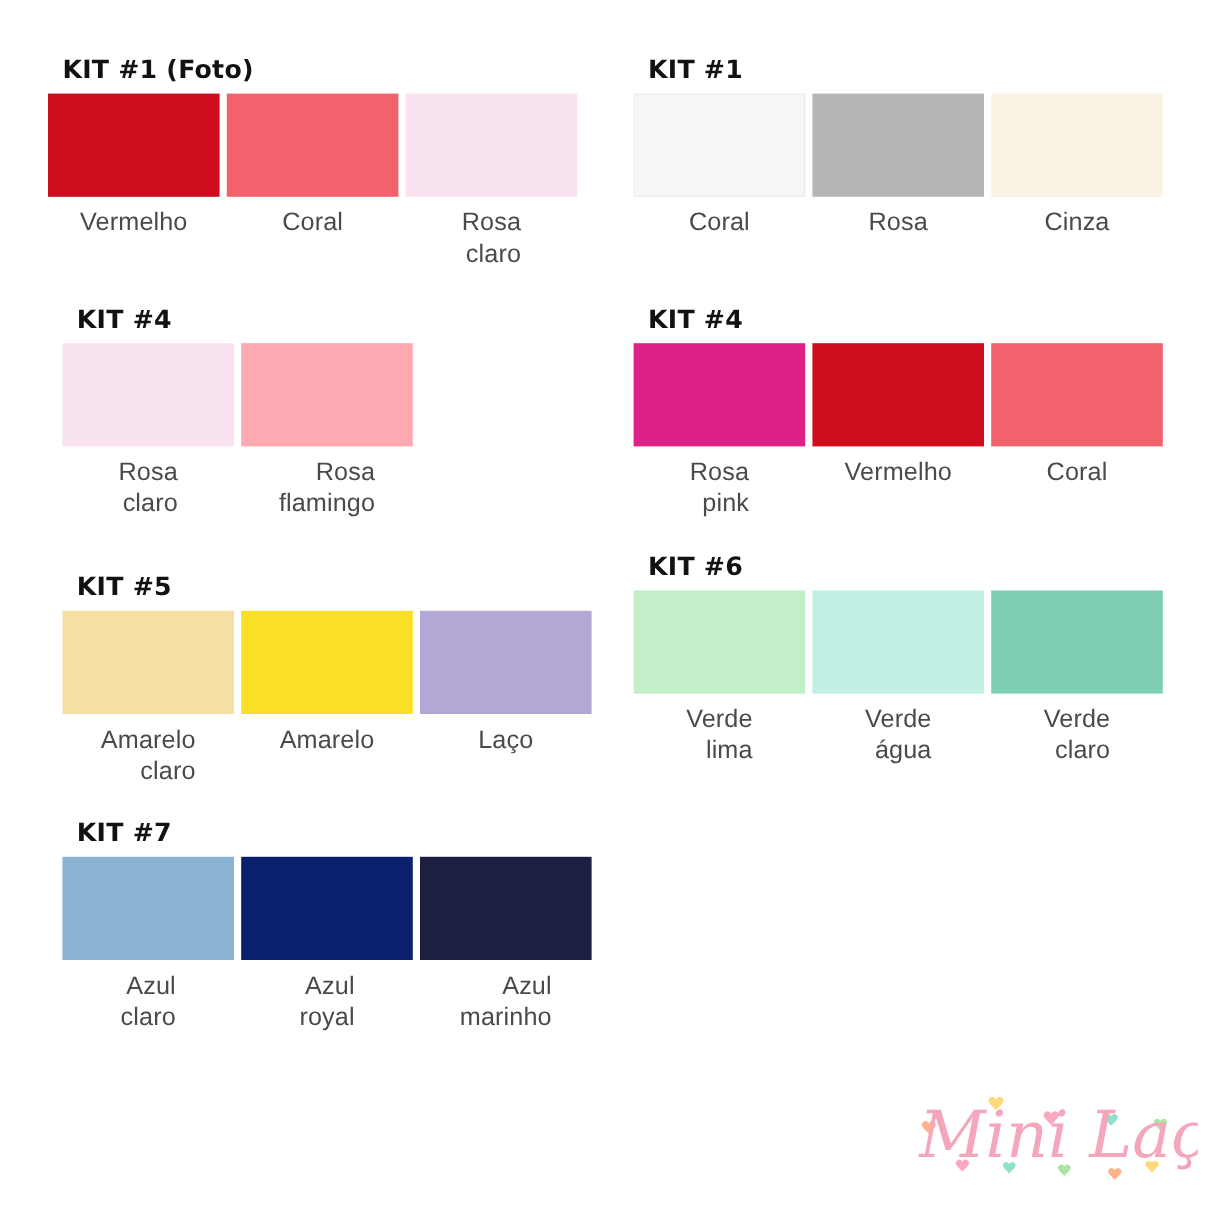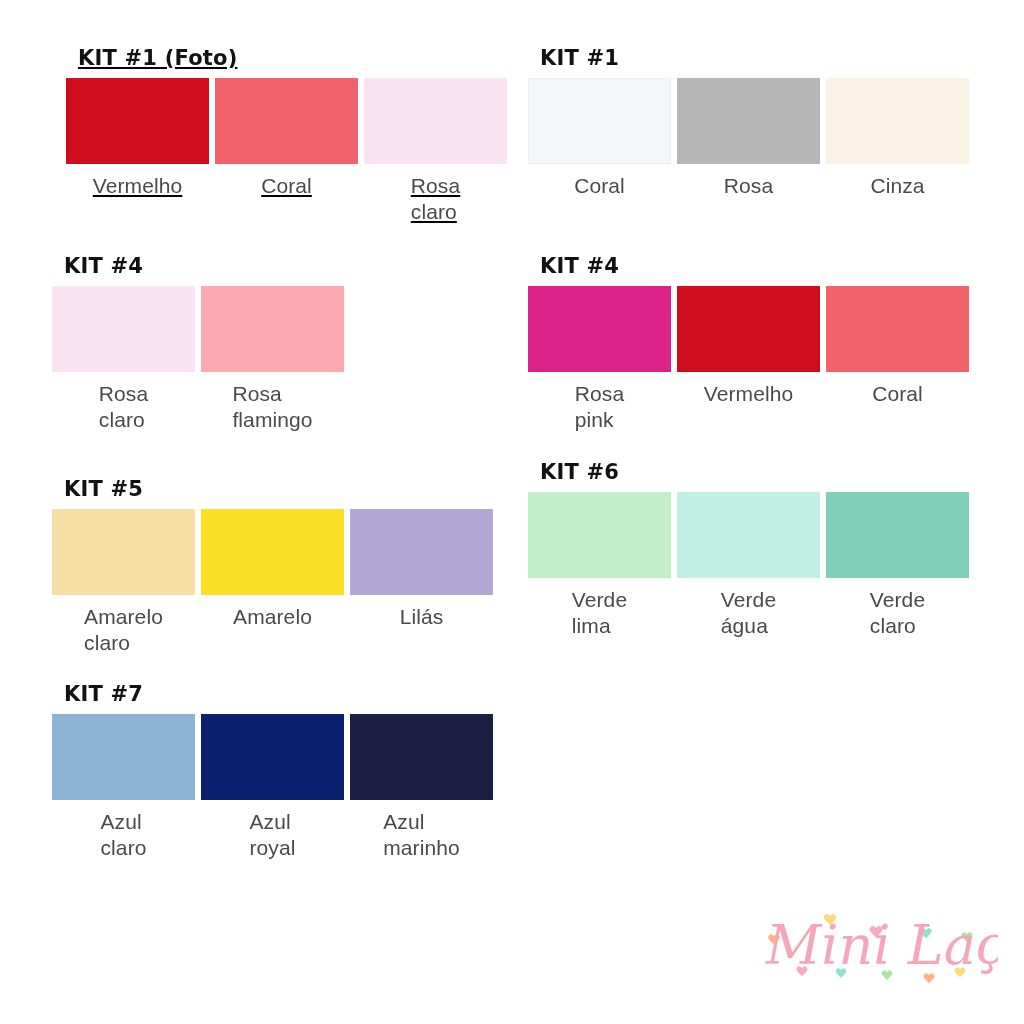--- a/index.html
+++ b/index.html
@@ -55,28 +55,28 @@
   }
   .swatch.bordered {
     border: 1px solid #ededee;
   }
   .swatch-label {
     margin-top: 9px;
     font-family: "Liberation Sans", sans-serif;
     font-size: 21px;
     line-height: 26px;
     color: #4a4a4a;
-    text-align: left;
+    text-align: right;
     letter-spacing: 0.1px;
     white-space: pre-line;
     font-weight: 400;
   }
 
   
-  .kit-1 { left: 66px;  top: 48px; text-decoration: underline;  }
+  .kit-1 { left: 40px;  top: 48px;  }
   .kit-2 { left: 528px; top: 48px;  }
   .kit-3 { left: 52px;  top: 256px; }
   .kit-4 { left: 528px; top: 256px; }
   .kit-5 { left: 52px;  top: 462px; margin-top: 17px; }
   .kit-6 { left: 528px; top: 462px; }
   .kit-7 { left: 52px;  top: 684px; }
 
   
   #logo {
     position: absolute;
@@ -173,21 +173,21 @@
           <div class="swatch" style="background: rgb(245, 223, 164);"></div>
           <div class="swatch-label">Amarelo
 claro</div>
         </div>
         <div class="swatch-cell">
           <div class="swatch" style="background: rgb(251, 222, 38);"></div>
           <div class="swatch-label">Amarelo</div>
         </div>
         <div class="swatch-cell">
           <div class="swatch" style="background: rgb(179, 167, 214);"></div>
-          <div class="swatch-label">Lilás</div>
+          <div class="swatch-label">Laço</div>
         </div>
       </div>
     </div>
     <div class="kit kit-6">
       <div class="kit-title">KIT #6</div>
       <div class="swatch-row">
         <div class="swatch-cell">
           <div class="swatch" style="background: rgb(194, 239, 199);"></div>
           <div class="swatch-label">Verde
 lima</div>

